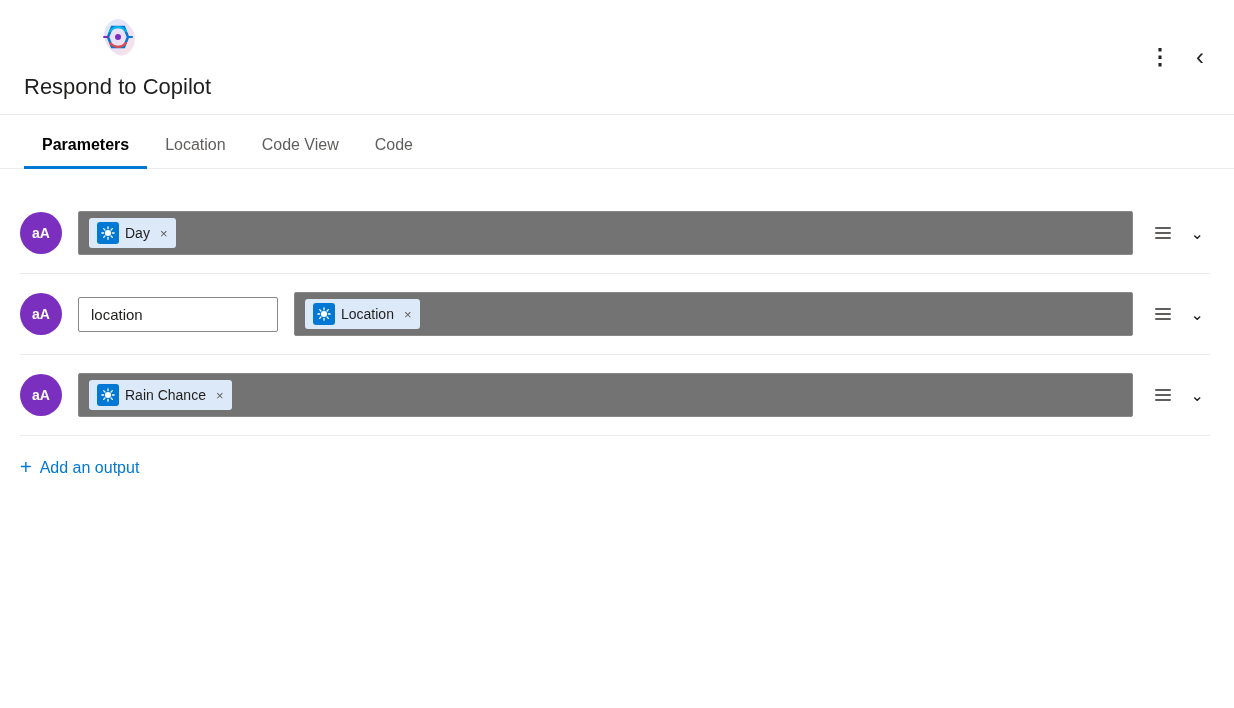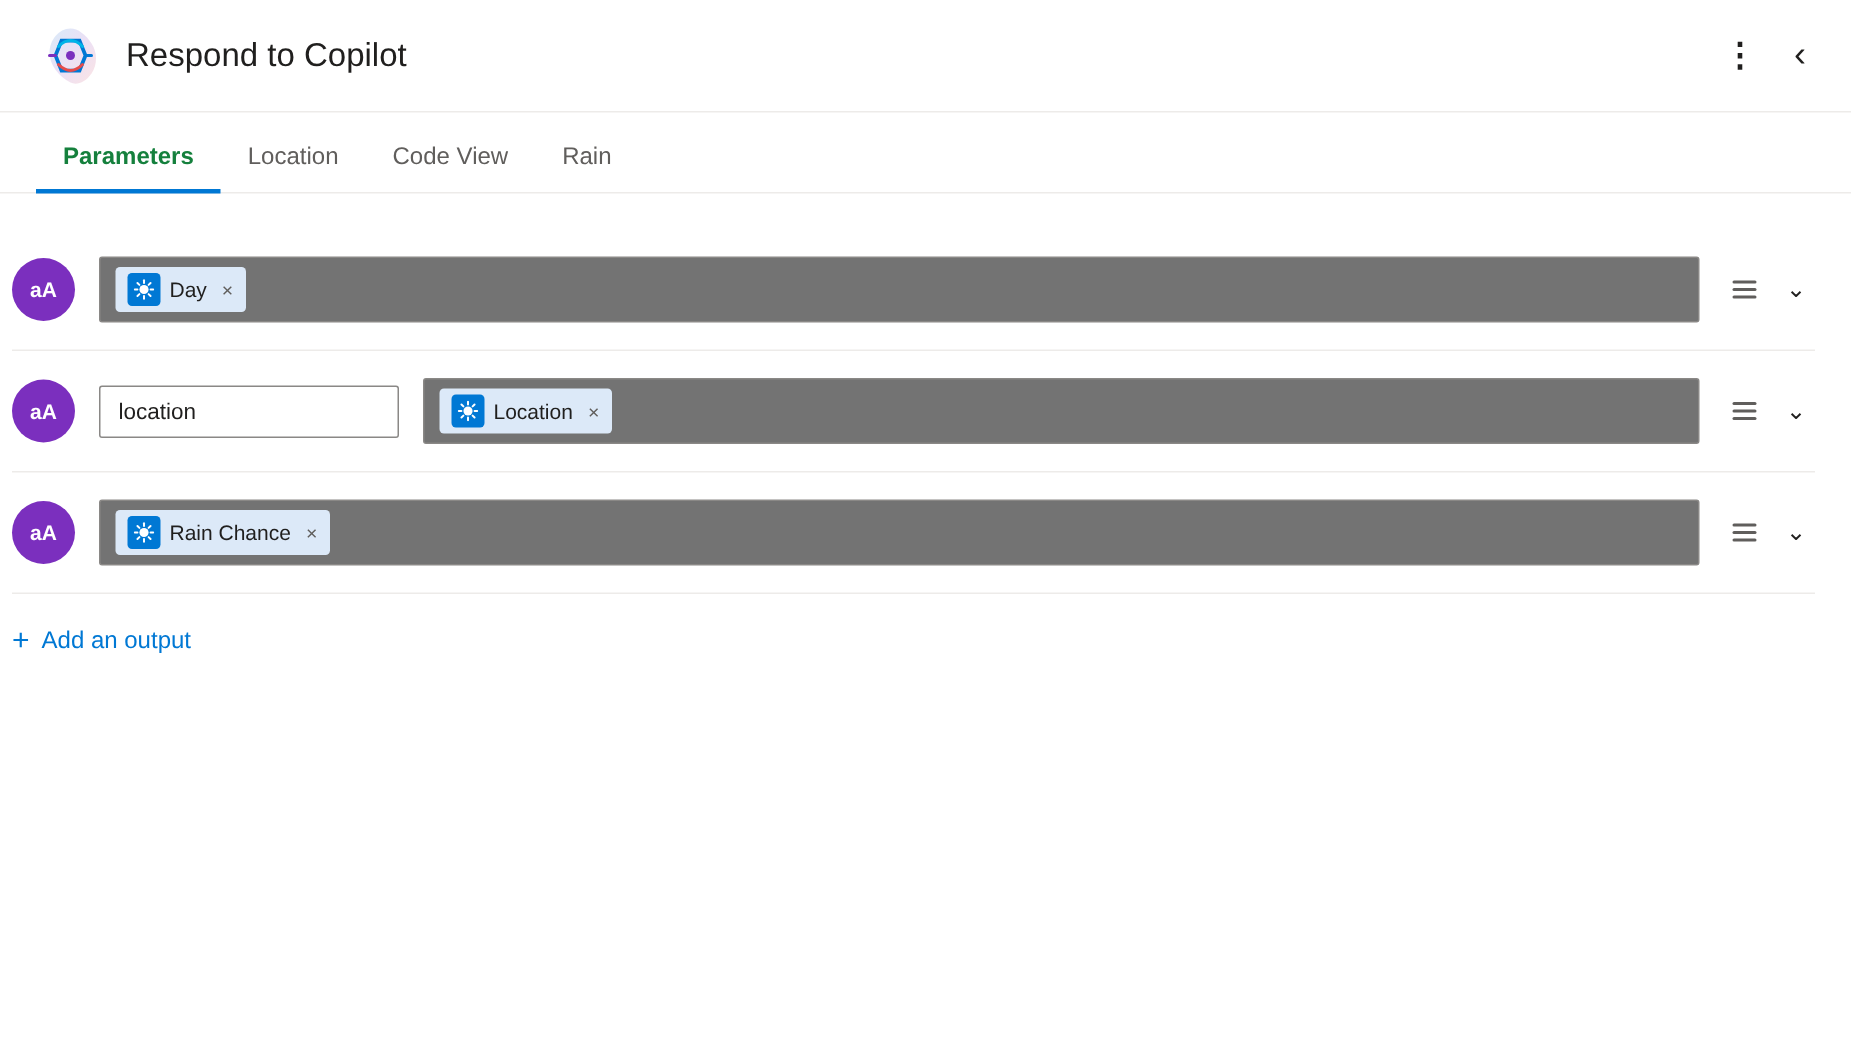--- a/index.html
+++ b/index.html
@@ -17,20 +17,21 @@
       display: flex;
       align-items: center;
       padding: 14px 24px;
       border-bottom: 1px solid #edebe9;
       justify-content: space-between;
     }
     .header-left {
       display: flex;
       align-items: center;
       gap: 14px;
+      flex-direction: column;
     }
     .logo {
       width: 46px;
       height: 46px;
       flex-shrink: 0;
     }
     .header-title {
       font-size: 22px;
       font-weight: 400;
       color: #201f1e;
@@ -70,28 +71,28 @@
       background: none;
       border-top: none;
       border-left: none;
       border-right: none;
       font-family: inherit;
       font-weight: 400;
       position: relative;
       bottom: -1px;
     }
     .tab.active {
-      color: #15803d;
+      color: #000000;
       font-weight: 700;
       border-bottom: 3px solid #0078d4;
     }
 
     
     .main {
-      padding: 24px 24px 0 8px;
+      padding: 24px 24px 0 20px;
     }
 
     
     .param-row {
       display: flex;
       align-items: center;
       gap: 16px;
       padding: 18px 0;
       border-bottom: 1px solid #edebe9;
     }
@@ -259,21 +260,21 @@
     <button class="icon-btn" title="Collapse">
       <span style="font-size:24px; font-weight:300;">‹</span>
     </button>
   </div>
 </div>
 
 <div class="tabs">
   <button class="tab active">Parameters</button>
   <button class="tab">Location</button>
   <button class="tab">Code View</button>
-  <button class="tab">Rain</button>
+  <button class="tab">Code</button>
 </div>
 
 <div class="main">
 
   <div class="param-row">
     <div class="avatar">
       <span>aA</span>
     </div>
     <div class="param-value-box">
       <div class="tag">

